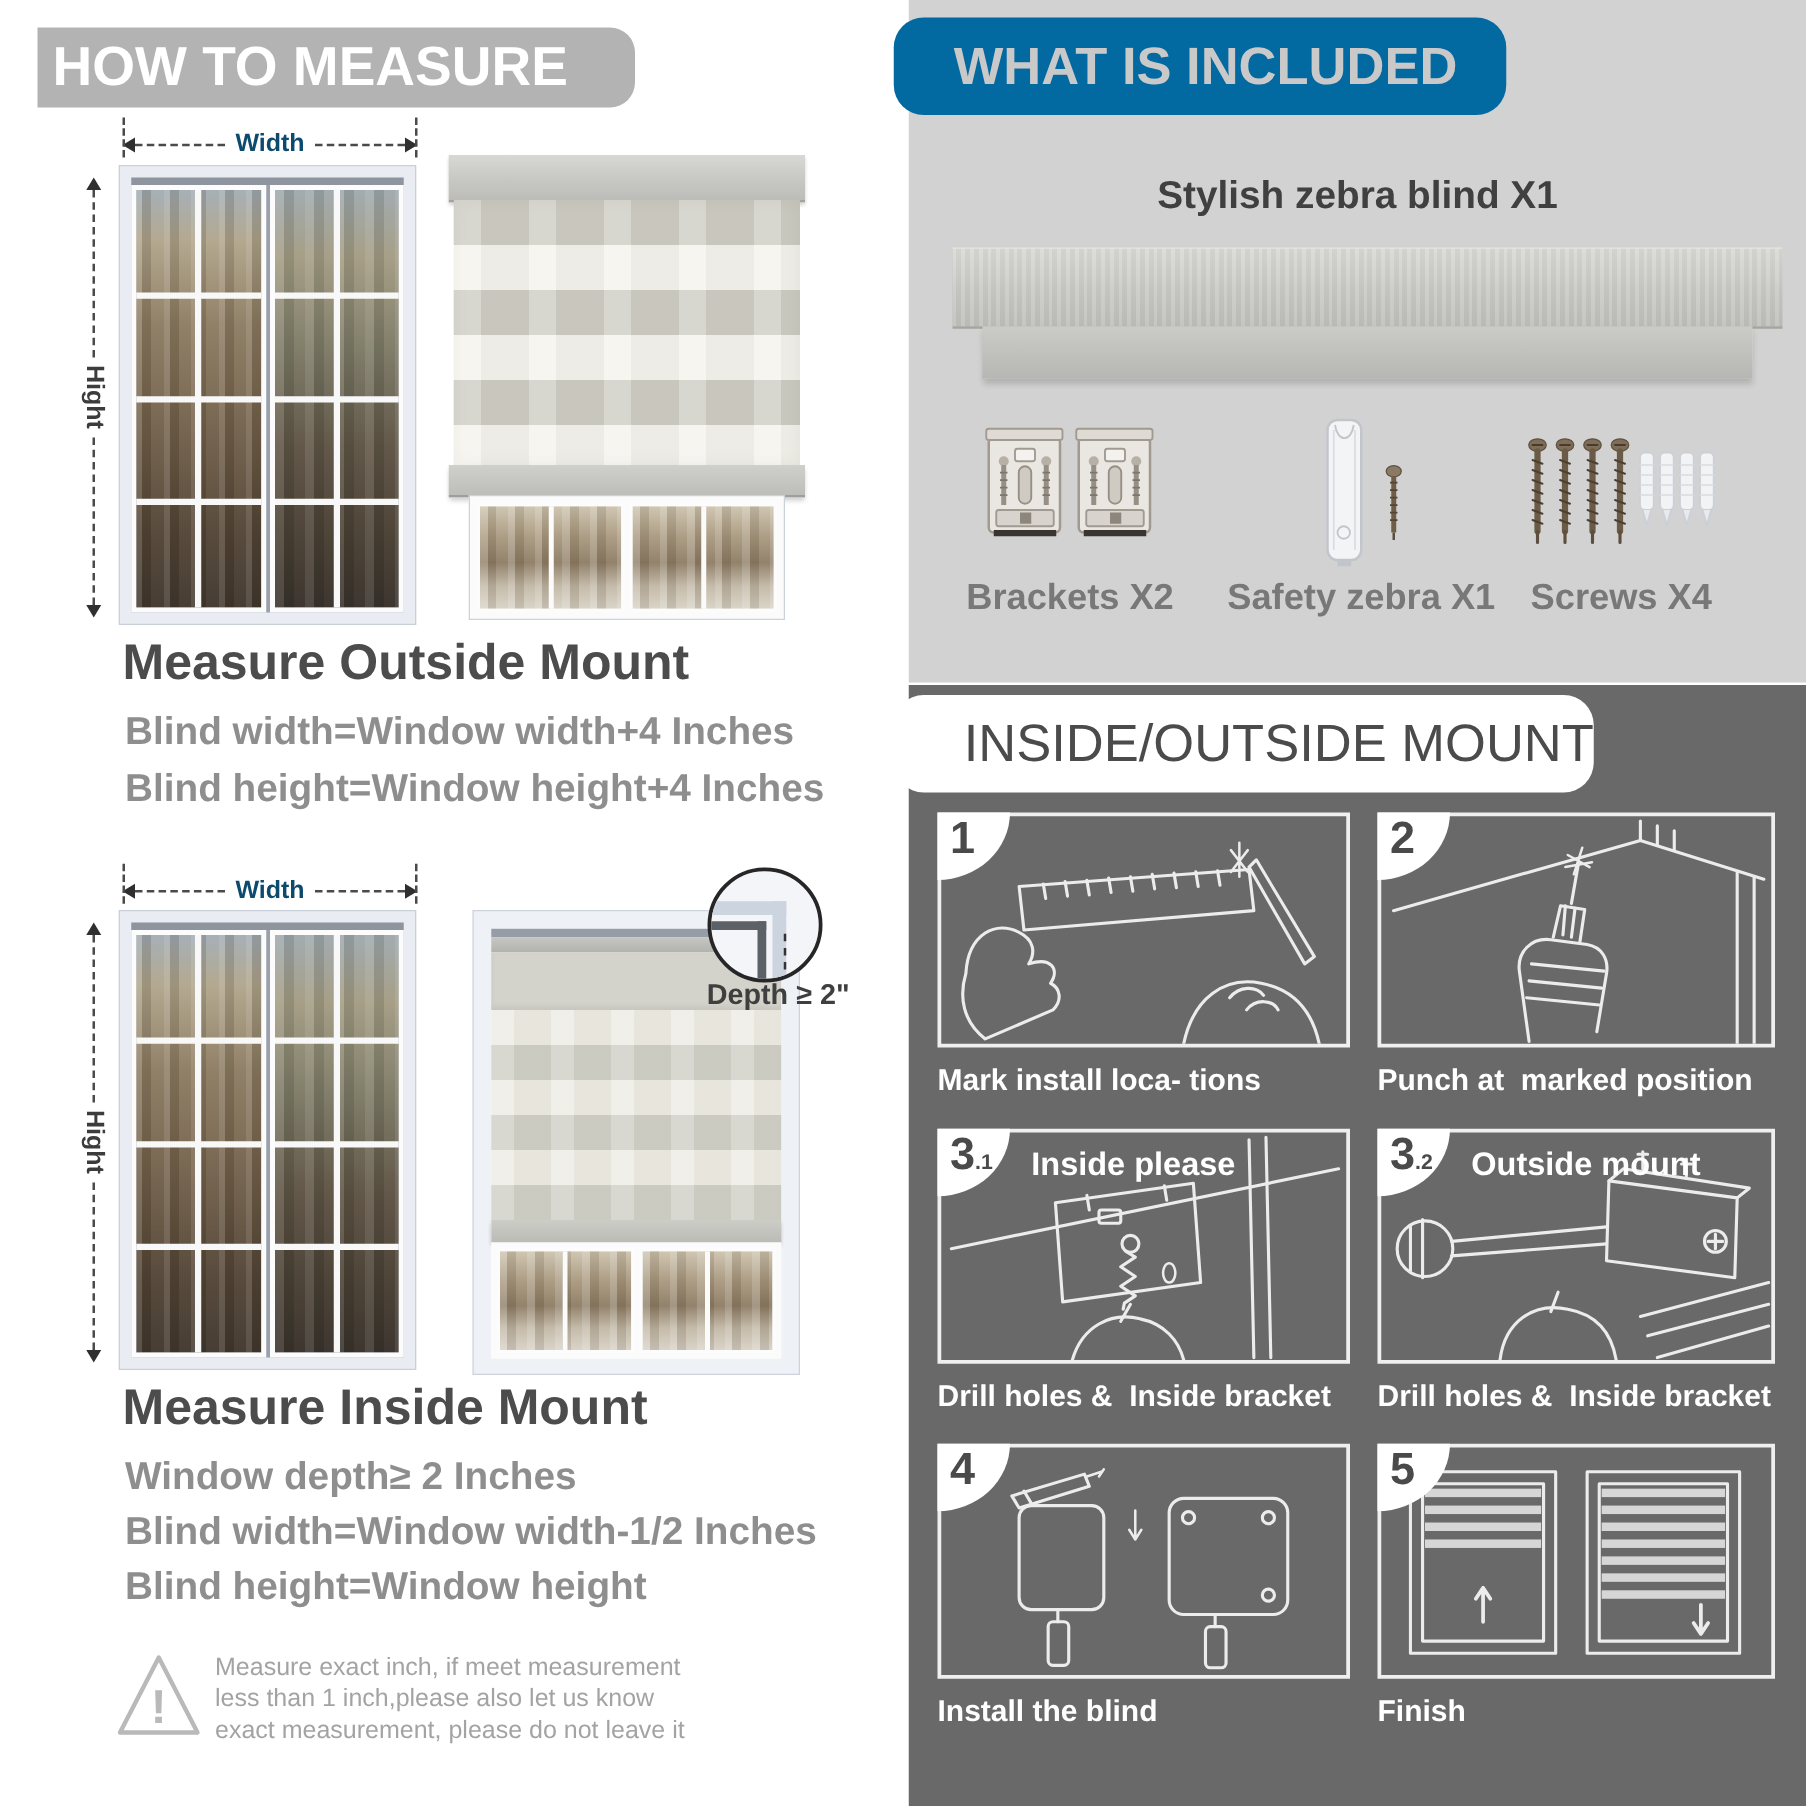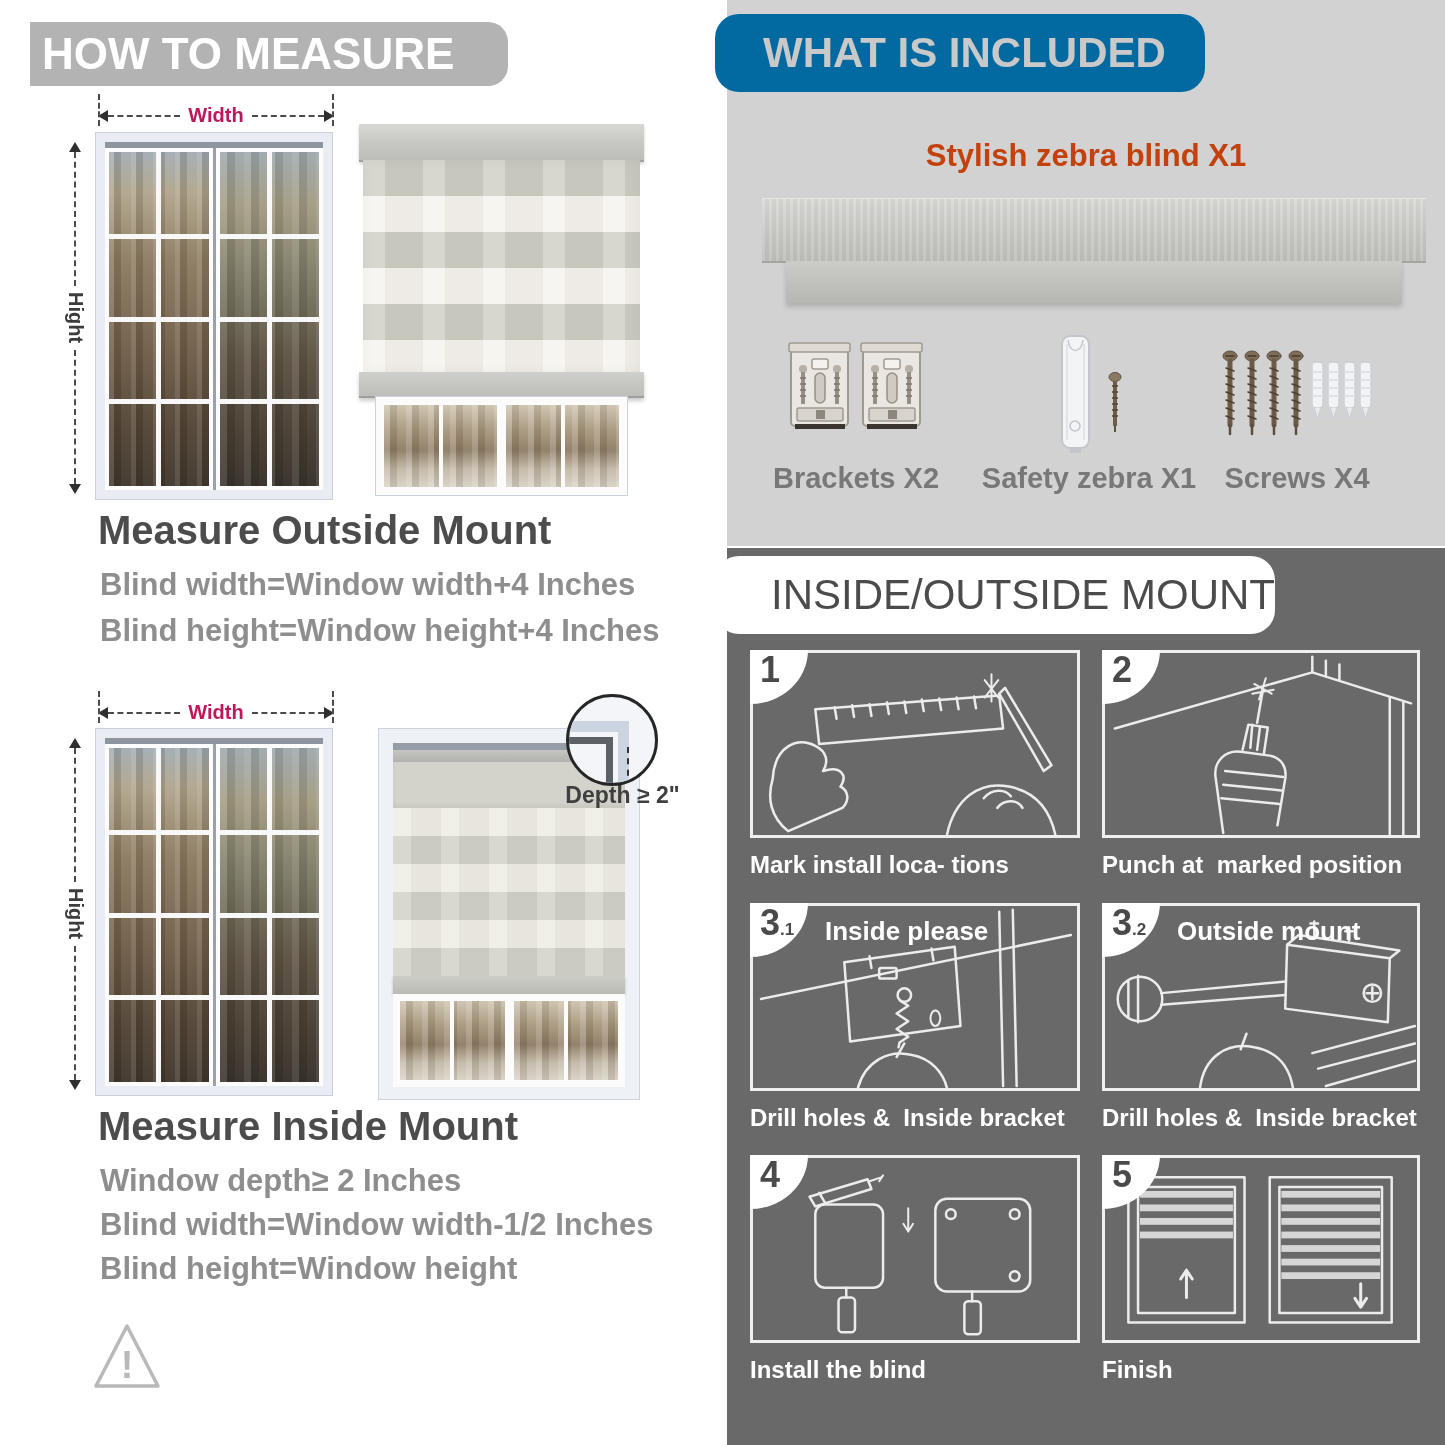--- a/index.html
+++ b/index.html
@@ -39,21 +39,21 @@
       repeating-linear-gradient(90deg, rgba(255,255,255,.12) 0 7px, rgba(30,40,30,.12) 7px 15px, rgba(255,255,255,.03) 15px 24px),
       linear-gradient(180deg,#9fa9ae 0%,#a49c83 16%,#7d7a66 38%,#5d5243 62%,#473d31 84%,#37302a 100%);}
   .sash.light{border-width:3px;background-image:
       linear-gradient(#fbfbfb,#fbfbfb),
       repeating-linear-gradient(90deg, rgba(255,255,255,.20) 0 6px, rgba(60,45,30,.12) 6px 13px, rgba(255,255,255,.05) 13px 22px),
       linear-gradient(180deg,#cdc3ae 0%,#a8987e 30%,#8d7c64 55%,#c2b8a6 78%,#d8d2c5 100%);
     background-size:4px 100%,100% 100%,100% 100%;
     background-position:center,0 0,0 0;background-repeat:no-repeat;}
 
   
-  .harrow{display:flex;align-items:center;color:#be185d;font-weight:bold;font-size:20px;}
+  .harrow{display:flex;align-items:center;color:#0c4a6e;font-weight:bold;font-size:20px;}
   .harrow .dash{flex:1;border-top:2px dashed #4a4a4a;height:0;}
   .harrow .lbl{padding:0 8px;white-space:nowrap;}
   .ah-l{width:0;height:0;border:6px solid transparent;border-right:10px solid #2f2f2f;border-left:none;}
   .ah-r{width:0;height:0;border:6px solid transparent;border-left:10px solid #2f2f2f;border-right:none;}
   .tick{position:absolute;border-left:2px dashed #4a4a4a;height:32px;top:-10px;width:0;}
   .varrow{display:flex;flex-direction:column;align-items:center;color:#3c3c3c;font-weight:bold;font-size:20px;width:22px;}
   .varrow .dash{flex:1;border-left:2px dashed #4a4a4a;width:0;}
   .av-t{width:0;height:0;border:6px solid transparent;border-bottom:10px solid #2f2f2f;border-top:none;}
   .av-b{width:0;height:0;border:6px solid transparent;border-top:10px solid #2f2f2f;border-bottom:none;}
   .varrow .lbl{writing-mode:vertical-rl;padding:6px 0;white-space:nowrap;}
@@ -95,21 +95,21 @@
   .depth-lbl{color:#3f3f3f;font-weight:bold;font-size:23px;text-align:center;}
 
   
   .warn-text{color:#a3a3a3;font-size:20px;line-height:25px;width:380px;}
 
   
   .panel-light{left:727px;top:0;width:718px;height:546px;background:#d2d2d2;}
   .included-box{left:715px;top:14px;width:490px;height:78px;background:#0369a1;border-radius:24px;
     display:flex;align-items:center;}
   .included-box span{color:#c9c9c9;font-weight:bold;font-size:42px;padding-left:48px;white-space:nowrap;}
-  .product-title{color:#c2410c;font-weight:bold;font-size:31px;text-align:center;width:718px;left:727px;top:138px;}
+  .product-title{color:#404040;font-weight:bold;font-size:31px;text-align:center;width:718px;left:727px;top:138px;}
   .headrail-top{left:762px;top:198px;width:664px;height:62px;
     background:linear-gradient(180deg,#d9d9d6 0%,#c9c9c5 55%,#bfbfbb 100%);
     border-top:1px solid #e6e6e3;border-bottom:2px solid #a5a5a1;}
   .headrail-top::after{content:"";position:absolute;inset:0;
     background:repeating-linear-gradient(90deg, rgba(255,255,255,.10) 0 3px, rgba(0,0,0,.03) 3px 7px);}
   .headrail-bot{left:786px;top:261px;width:616px;height:42px;
     background:linear-gradient(180deg,#cbcbc7 0%,#b6b6b2 100%);
     box-shadow:0 4px 5px rgba(0,0,0,.16);}
   .comp-label{top:462px;font-size:29px;font-weight:bold;color:#787878;white-space:nowrap;transform:translateX(-50%);}
 
@@ -228,20 +228,21 @@
 
   <div class="abs section-heading" style="left:98px;top:1104px;text-align:right;">Measure Inside Mount</div>
   <div class="abs formula" style="left:100px;top:1158px;">Window depth≥ 2 Inches</div>
   <div class="abs formula" style="left:100px;top:1202px;">Blind width=Window width-1/2 Inches</div>
   <div class="abs formula" style="left:100px;top:1246px;">Blind height=Window height</div>
 
   <svg class="abs" style="left:92px;top:1320px;" width="70" height="74" viewBox="0 0 70 74">
     <path d="M35 6 L66 66 L4 66 Z" fill="none" stroke="#b9b9b9" stroke-width="3.5" stroke-linejoin="round"></path>
     <text x="35" y="58" font-size="38" font-weight="bold" fill="#b9b9b9" text-anchor="middle" font-family="Liberation Sans, sans-serif">!</text>
   </svg>
+  <div class="abs warn-text" style="left:172px;top:1322px;">Measure exact inch, if meet measurement less than 1 inch,please also let us know exact measurement, please do not leave it</div>
 
   <div class="abs panel-light"></div>
 
   <div class="abs included-box">
     <span>WHAT IS INCLUDED</span>
   </div>
 
   <div class="abs product-title">Stylish zebra blind X1</div>
 
   <div class="abs headrail-top"></div>

